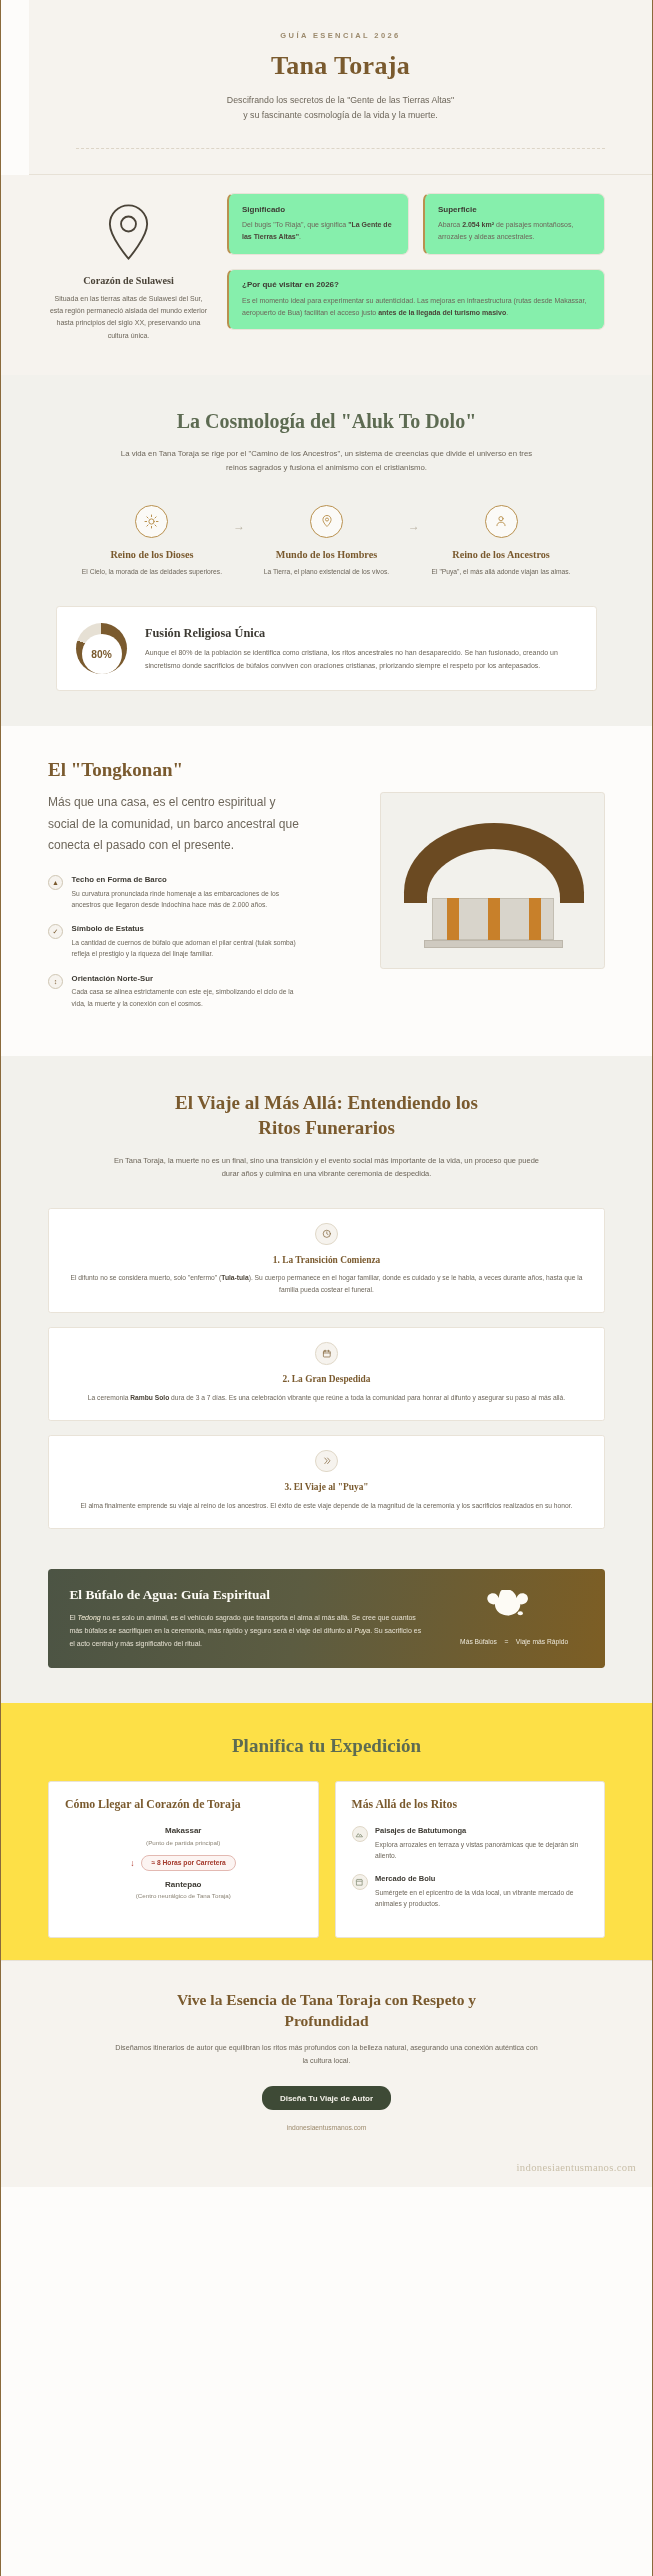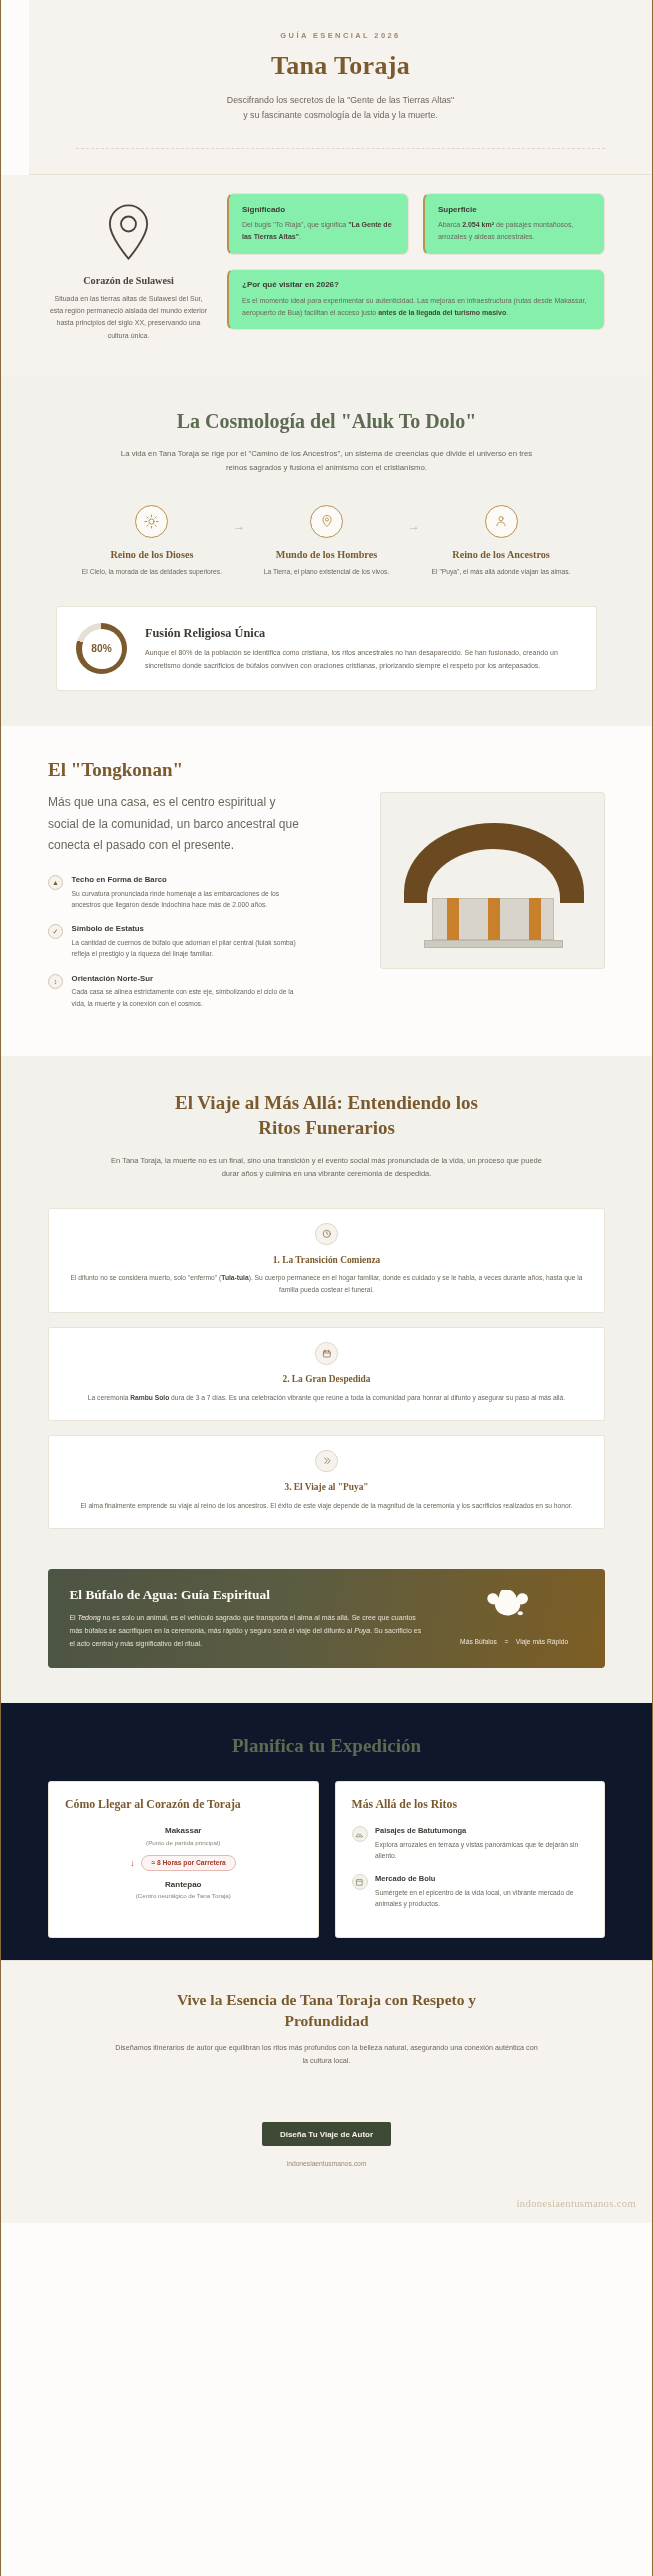--- a/index.html
+++ b/index.html
@@ -163,21 +163,21 @@
     gap: 18px;
     align-items: center;
     max-width: 541px;
     margin: 0 auto;
   }
   .donut {
     width: 51px; height: 51px;
     border-radius: 50%;
     flex: none;
     background: conic-gradient(#7a5a2e 0 80%, #e6e0d4 80% 100%);
-    display: flex; align-items: center; justify-content: center;
+    display: flex; align-items: flex-end; justify-content: center;
   }
   .donut .hole {
     width: 40px; height: 40px; border-radius: 50%;
     background: #ffffff;
     display: flex; align-items: center; justify-content: center;
     font-size: 10.2px; font-weight: 700; color: #7a5a2e;
   }
   .fusion h4 {
     font-family: "Liberation Serif", serif;
     font-size: 12.3px; color: #3d3a33; font-weight: 700; margin-bottom: 6.4px;
@@ -278,21 +278,21 @@
     font-size: 13.4px; font-weight: 700; margin-bottom: 8.6px; color: #fdfbf5;
   }
   .buffalo p { font-size: 7px; line-height: 1.85; color: #e6e1d2; }
   .buffalo i { font-style: italic; color: #f7efd9; }
   .buf-right { width: 139px; text-align: center; }
   .skull { margin: 0 auto 7.5px; }
   .buf-eq { font-size: 6.7px; color: #ece7d8; display: flex; justify-content: center; gap: 7.5px; }
   .buf-eq span { display: block; line-height: 1.5; }
 
   
-  .plan { background: #0f172a; padding: 32px 47px 21.4px; }
+  .plan { background: #fde047; padding: 32px 47px 21.4px; }
   .plan h2 {
     font-family: "Liberation Serif", serif;
     font-size: 19px; font-weight: 700; text-align: center; color: #5d6b52; margin-bottom: 23.6px;
   }
   .plan-grid { display: flex; gap: 16px; align-items: stretch; }
   .pcard {
     background: #ffffff; border: 0.5px solid #e9e3d8; border-radius: 2.7px;
     padding: 15px 16px; flex: 1;
   }
   .pcard h3 {
@@ -325,22 +325,22 @@
     background: #f6f3ee; border-top: 0.5px solid #e7e1d6;
     padding: 29px 47px 24.6px; text-align: center;
   }
   .cta h2 {
     font-family: "Liberation Serif", serif;
     font-size: 15.5px; font-weight: 700; color: #7a5a2e; line-height: 1.35; margin-bottom: 10.7px;
   }
   .cta p { font-size: 7.2px; line-height: 1.8; color: #6d665a; max-width: 428px; margin: 0 auto 18px; }
   .cta-btn {
     display: inline-block; background: #3e4a36; color: #f4f1e9;
-    padding: 7.5px 18px; border-radius: 2px; font-size: 8px; font-weight: 700;
-    border: none; cursor: pointer; font-family: "Liberation Sans", sans-serif; margin-top: 36px;
+    padding: 7.5px 18px; border-radius: 11px; font-size: 8px; font-weight: 700;
+    border: none; cursor: pointer; font-family: "Liberation Sans", sans-serif;
   }
   .cta .site { margin-top: 14px; font-size: 6.7px; color: #9c8a6d; }
   .footer-brand {
     background: #f6f3ee; text-align: right; padding: 5.4px 16px 14px;
     font-family: "Liberation Serif", serif; font-size: 10.7px; color: #c9bfa9; letter-spacing: 0.3px;
   }
 </style>
 </head>
 <body>
 
@@ -483,21 +483,21 @@
         <div class="base"></div>
       </div>
     </div>
   </section>
 
   <section class="fun">
     <h2>
       <span>El Viaje al Más Allá: Entendiendo los</span><br>
       <span>Ritos Funerarios</span>
     </h2>
-    <p class="lead">En Tana Toraja, la muerte no es un final, sino una transición y el evento social más pronunciada de la vida, un proceso que puede durar años y culmina en una vibrante ceremonia de despedida.</p>
+    <p class="lead">En Tana Toraja, la muerte no es un final, sino una transición y el evento social más importante de la vida, un proceso que puede durar años y culmina en una vibrante ceremonia de despedida.</p>
 
     <div class="steps">
       <div class="step">
         <div class="sicon">
           <svg width="9.6" height="9.6" viewBox="0 0 24 24" stroke="#7a5a2e" stroke-width="1.7" fill="none" stroke-linecap="round">
             <circle cx="12" cy="12" r="9"></circle>
               <path d="M12 7v5l3.2 2"></path>
           </svg>
         </div>
         <h4>1. La Transición Comienza</h4>

